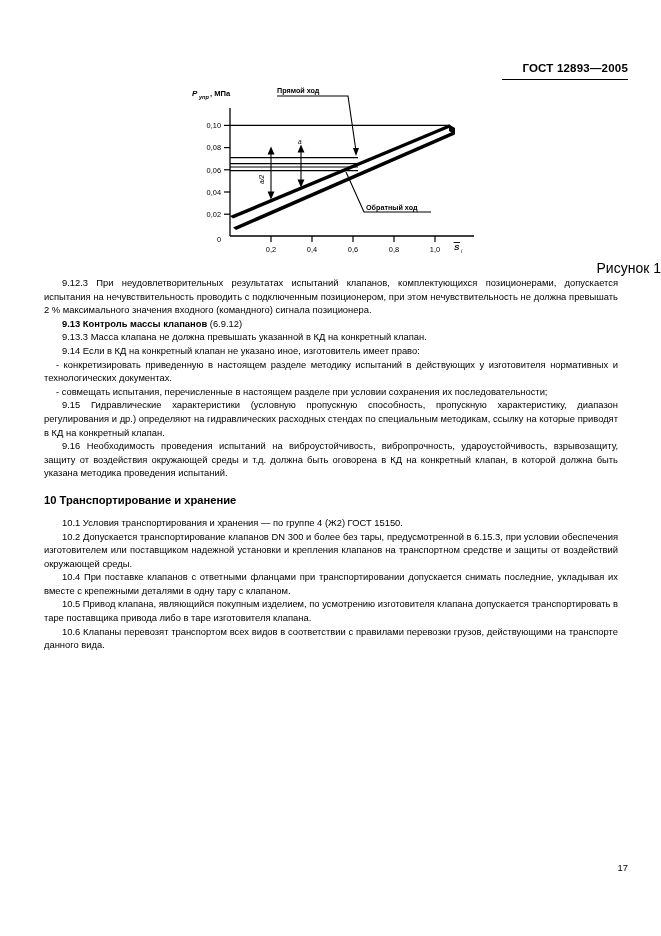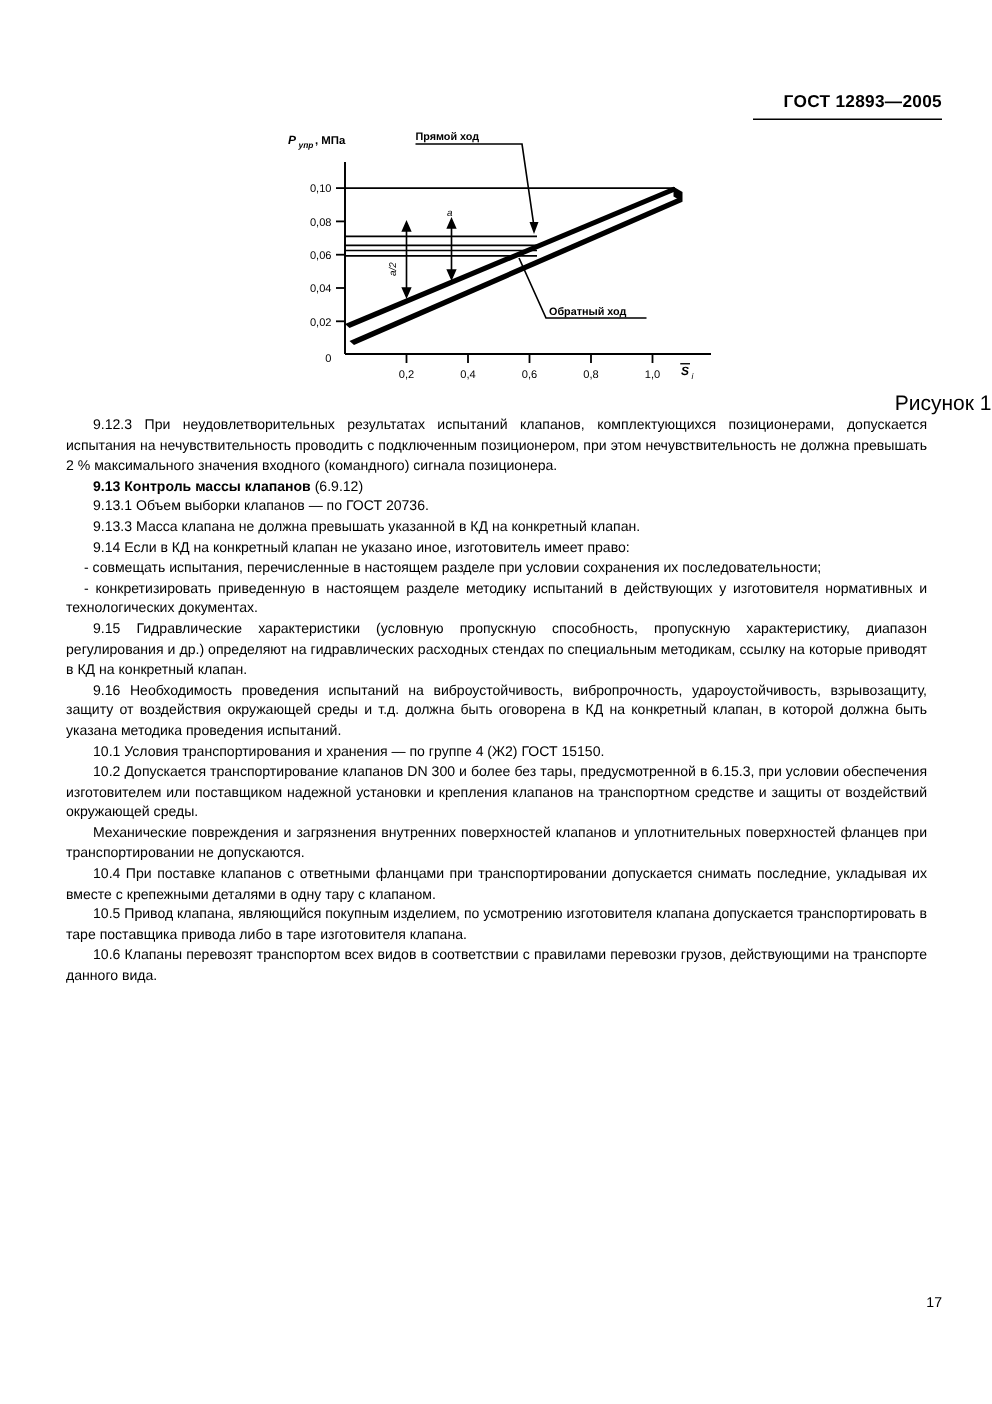--- a/index.html
+++ b/index.html
@@ -206,43 +206,42 @@
   </div>
 
   <div class="figure-caption">Рисунок 1</div>
 
   <div class="body">
 
     <p>9.12.3  При неудовлетворительных результатах испытаний клапанов, комплектующихся позиционерами, допускается испытания на нечувствительность проводить с подключенным позиционером, при этом нечувствительность не должна превышать 2 % максимального значения входного (командного) сигнала позиционера.</p>
 
     <p class="sec-head"><b>9.13  Контроль массы клапанов</b><span> (6.9.12)</span></p>
 
-    <p>9.13.1  Объем выборки клапанов — по ГОСТ 20736.</p>
 
 
     <p>9.13.3  Масса клапана не должна превышать указанной в КД на конкретный клапан.</p>
 
     <p>9.14  Если в КД на конкретный клапан не указано иное, изготовитель имеет право:</p>
 
+    <p class="dash">- конкретизировать приведенную в настоящем разделе методику испытаний в действующих у изготовителя нормативных и технологических документах.</p>
+
     <p class="dash">-  совмещать испытания, перечисленные в настоящем разделе при условии сохранения их последовательности;</p>
 
-    <p class="dash">- конкретизировать приведенную в настоящем разделе методику испытаний в действующих у изготовителя нормативных и технологических документах.</p>
-
     <p>9.15  Гидравлические характеристики (условную пропускную способность, пропускную характеристику, диапазон регулирования и др.) определяют на гидравлических расходных стендах по специальным методикам, ссылку на которые приводят в КД на конкретный клапан.</p>
 
     <p>9.16  Необходимость проведения испытаний на виброустойчивость, вибропрочность, удароустойчивость, взрывозащиту, защиту от воздействия окружающей среды и т.д. должна быть оговорена в КД на конкретный клапан, в которой должна быть указана методика проведения испытаний.</p>
 
+    <div class="h2 gap-before gap-after">10  Транспортирование и хранение</div>
 
     <p>10.1  Условия транспортирования и хранения — по группе 4 (Ж2) ГОСТ 15150.</p>
 
 
 
     <p>10.2  Допускается транспортирование клапанов DN 300 и более без тары, предусмотренной в 6.15.3, при условии обеспечения изготовителем или поставщиком надежной установки и крепления клапанов на транспортном средстве и защиты от воздействий окружающей среды.</p>
 
-    <p>Механические повреждения и загрязнения внутренних поверхностей клапанов и уплотнительных поверхностей фланцев при транспортировании не допускаются.</p>
 
 
     <p>10.4  При поставке клапанов с ответными фланцами при транспортировании допускается снимать последние, укладывая их вместе с крепежными деталями в одну тару с клапаном.</p>
 
     <p>10.5  Привод клапана, являющийся покупным изделием, по усмотрению изготовителя клапана допускается транспортировать в таре поставщика привода либо в таре изготовителя клапана.</p>
 
     <p>10.6  Клапаны перевозят транспортом всех видов в соответствии с правилами перевозки грузов, действующими на транспорте данного вида.</p>
   </div>
 
   <div class="pageno">17</div>

